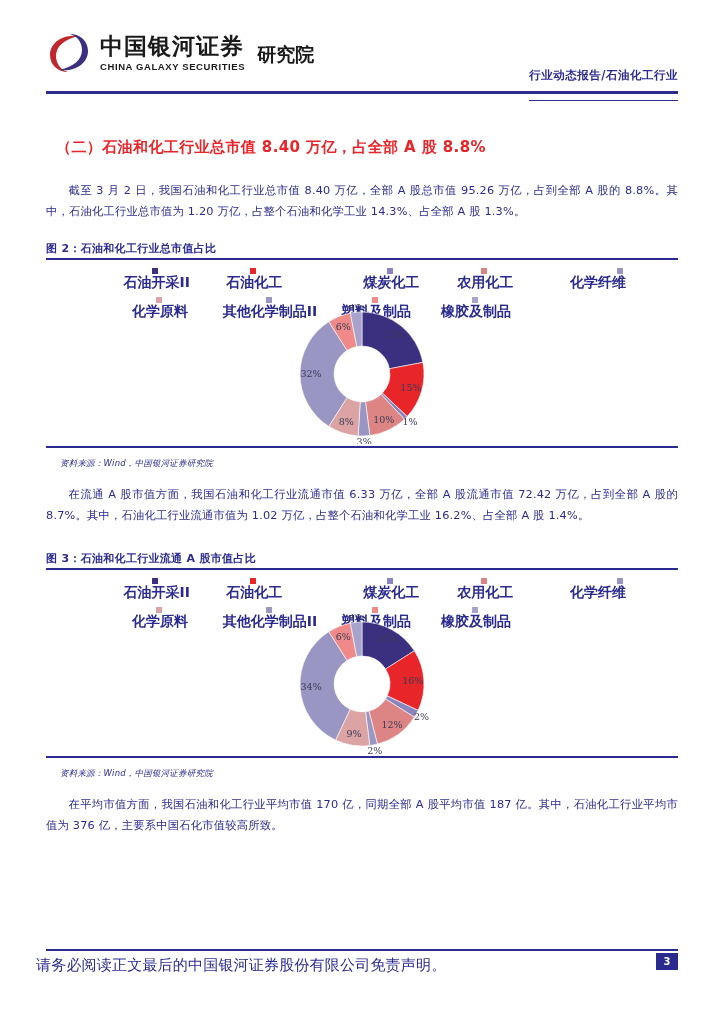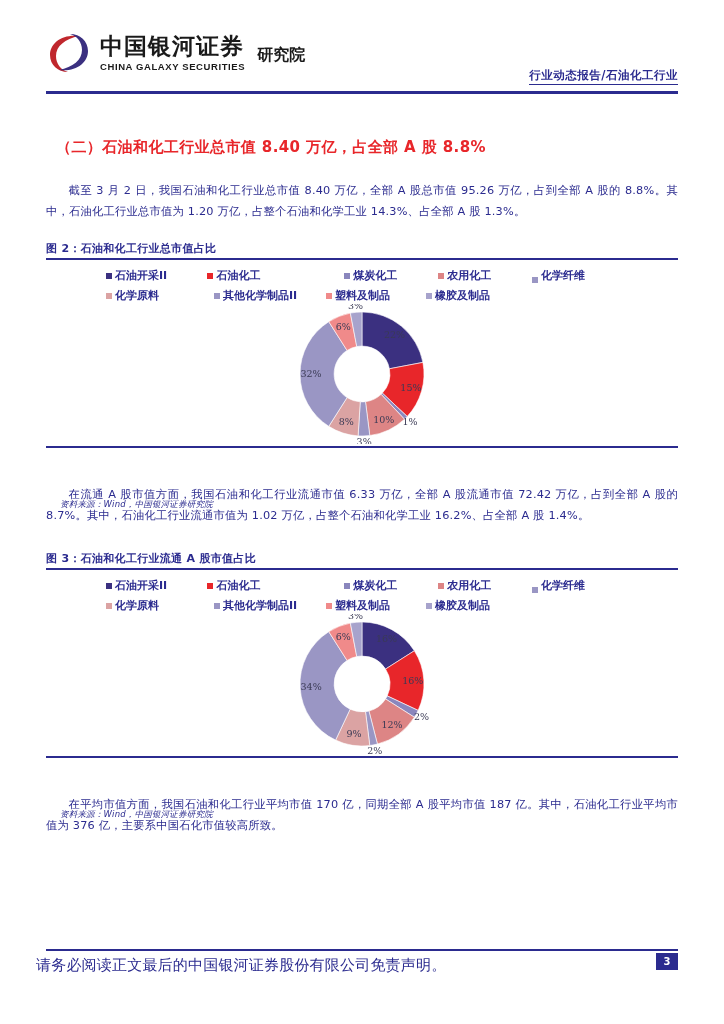--- a/index.html
+++ b/index.html
@@ -12,48 +12,48 @@
 
   
   .header{position:absolute;left:0;top:0;width:724px;height:96px;}
   .logo-wrap{position:absolute;left:46px;top:30px;display:flex;align-items:center;}
   .logo-mark{width:46px;height:46px;position:relative;margin-right:8px;}
   .logo-text{display:flex;flex-direction:column;justify-content:center;}
   .logo-cn{font-size:23px;font-weight:700;color:#1a1a1a;letter-spacing:1px;line-height:1.05;
            font-family:"DejaVu Sans","Liberation Sans",sans-serif;}
   .logo-en{font-size:9.5px;font-weight:700;color:#1a1a1a;letter-spacing:.6px;margin-top:2px;
            font-family:"Liberation Sans",sans-serif;text-align:center;}
-  .logo-sub{font-size:16px;font-weight:700;color:#1a1a1a;margin-left:12px;align-self:center;padding-top:4px;}
+  .logo-sub{font-size:19px;font-weight:700;color:#1a1a1a;margin-left:12px;align-self:center;padding-top:4px;}
   .header-right{position:absolute;right:46px;top:68px;font-size:11.5px;font-weight:700;
-                color:#2b2b8f;letter-spacing:.5px;border-bottom:1.5px solid #2b2b8f;padding-bottom:1px;}
+                color:#2b2b8f;letter-spacing:.5px;border-bottom:1.5px solid #2b2b8f;padding-bottom:17px;}
   .header-rule{position:absolute;left:46px;top:91px;width:632px;height:2.5px;background:#2b2b8f;}
 
   
   .h2{position:absolute;left:56px;top:138px;width:600px;font-size:15px;font-weight:700;
       color:#e8262a;letter-spacing:.4px;}
   .para{position:absolute;left:46px;width:632px;font-size:11.3px;line-height:21px;
         color:#2b2b8f;text-align:justify;text-indent:2em;letter-spacing:.2px;}
   #para1{top:180px;}
   #para2{top:484px;}
   #para3{top:794px;}
 
   
   .fig{position:absolute;left:46px;width:632px;}
   #fig2{top:241px;}
   #fig3{top:551px;}
   .fig-title{font-size:11px;font-weight:700;color:#2b2b8f;letter-spacing:.3px;padding-bottom:2px;}
   .fig-rule{height:2px;background:#2b2b8f;width:632px;}
   .fig-body{position:relative;height:186px;}
   .fig-rule-bot{height:1.5px;background:#2b2b8f;width:632px;}
-  .fig-src{font-size:8.5px;font-style:italic;color:#2b2b8f;padding:19px 0 0 14px;letter-spacing:.2px;margin-top:32px;}
+  .fig-src{font-size:8.5px;font-style:italic;color:#2b2b8f;padding:10px 0 0 14px;letter-spacing:.2px;}
 
   
   .legend{position:absolute;left:60px;top:8px;width:520px;}
   .legend-row{display:flex;margin-bottom:5px;}
-  .legend-item{display:flex;align-items:center;font-size:11px;color:#2b2b8f;font-weight:700;}
+  .legend-item{display:flex;align-items:center;font-size:14px;color:#2b2b8f;font-weight:700;flex-direction:column;}
   .sw{width:6px;height:6px;margin-right:3px;flex:0 0 auto;}
 
   .legend-row.r1 .legend-item:nth-child(1){width:108px;}
   .legend-row.r1 .legend-item:nth-child(2){width:100px;}
   .legend-row.r1 .legend-item:nth-child(3){width:100px;margin-left:43px;}
   .legend-row.r1 .legend-item:nth-child(4){width:100px;}
   .legend-row.r1 .legend-item:nth-child(5){width:100px;align-items:flex-end;}
   .legend-row.r2 .legend-item:nth-child(1){width:108px;}
   .legend-row.r2 .legend-item:nth-child(2){width:112px;}
   .legend-row.r2 .legend-item:nth-child(3){width:100px;font-family:Liberation Mono, monospace;}

